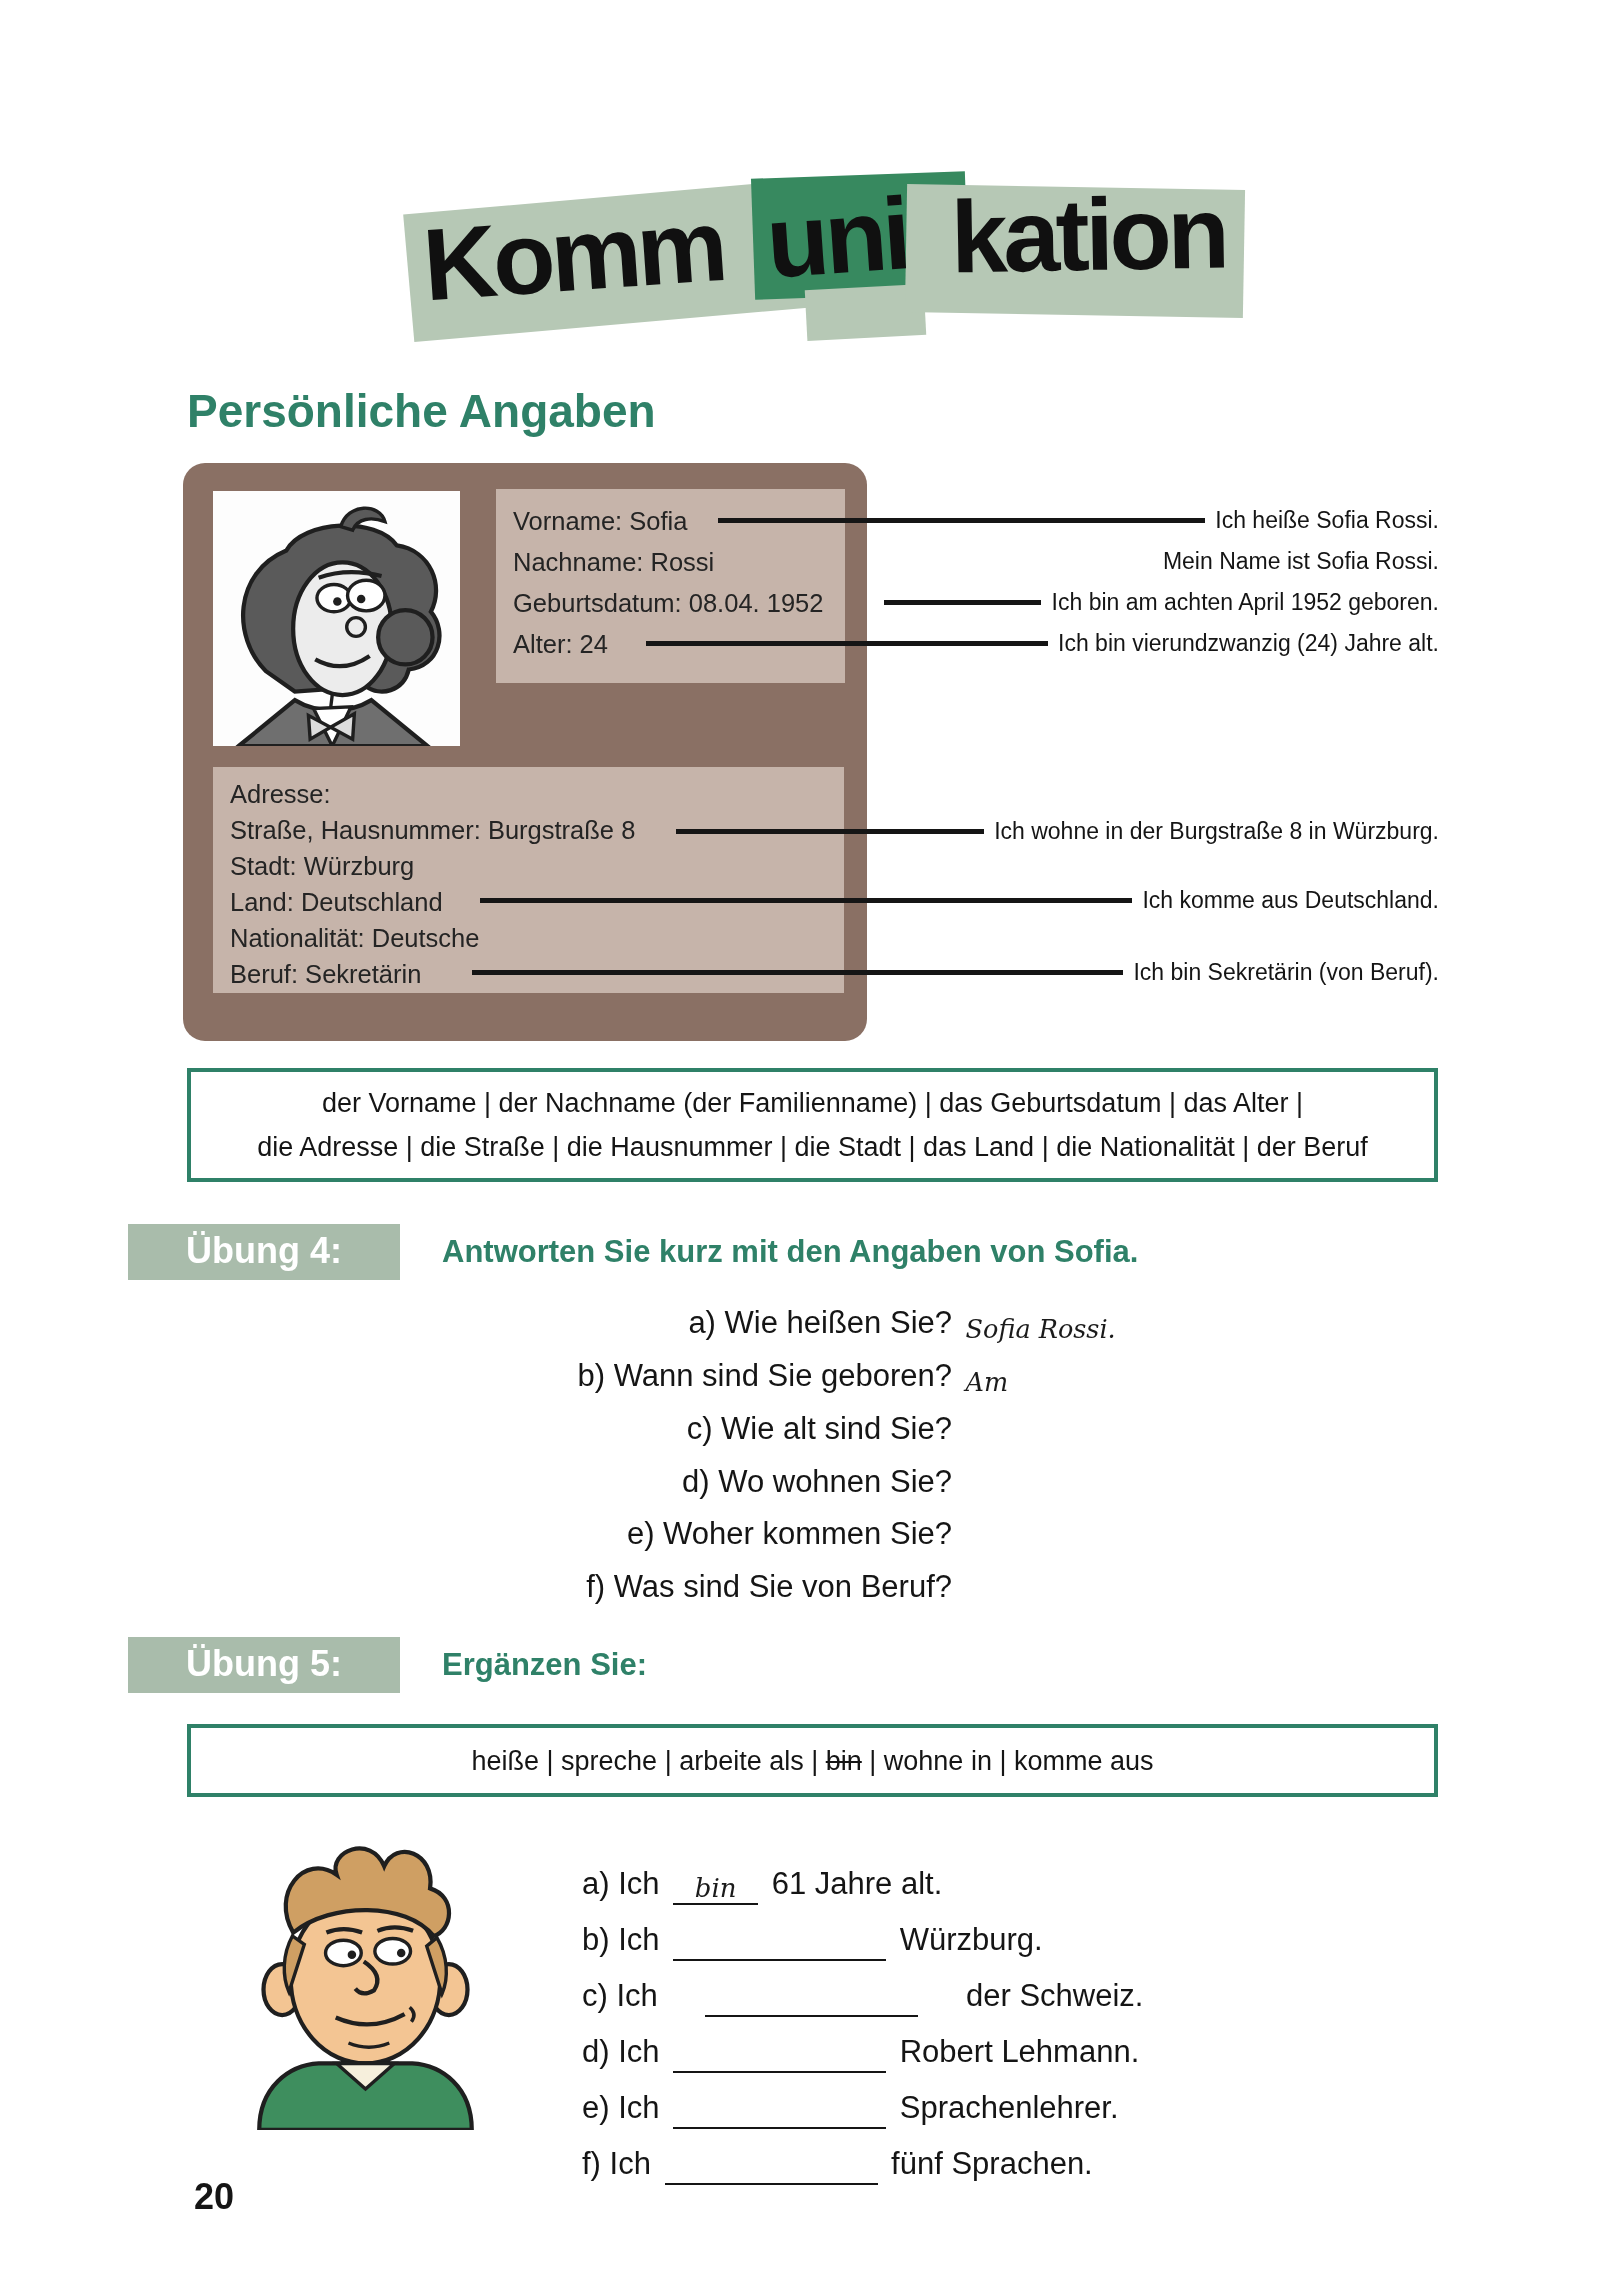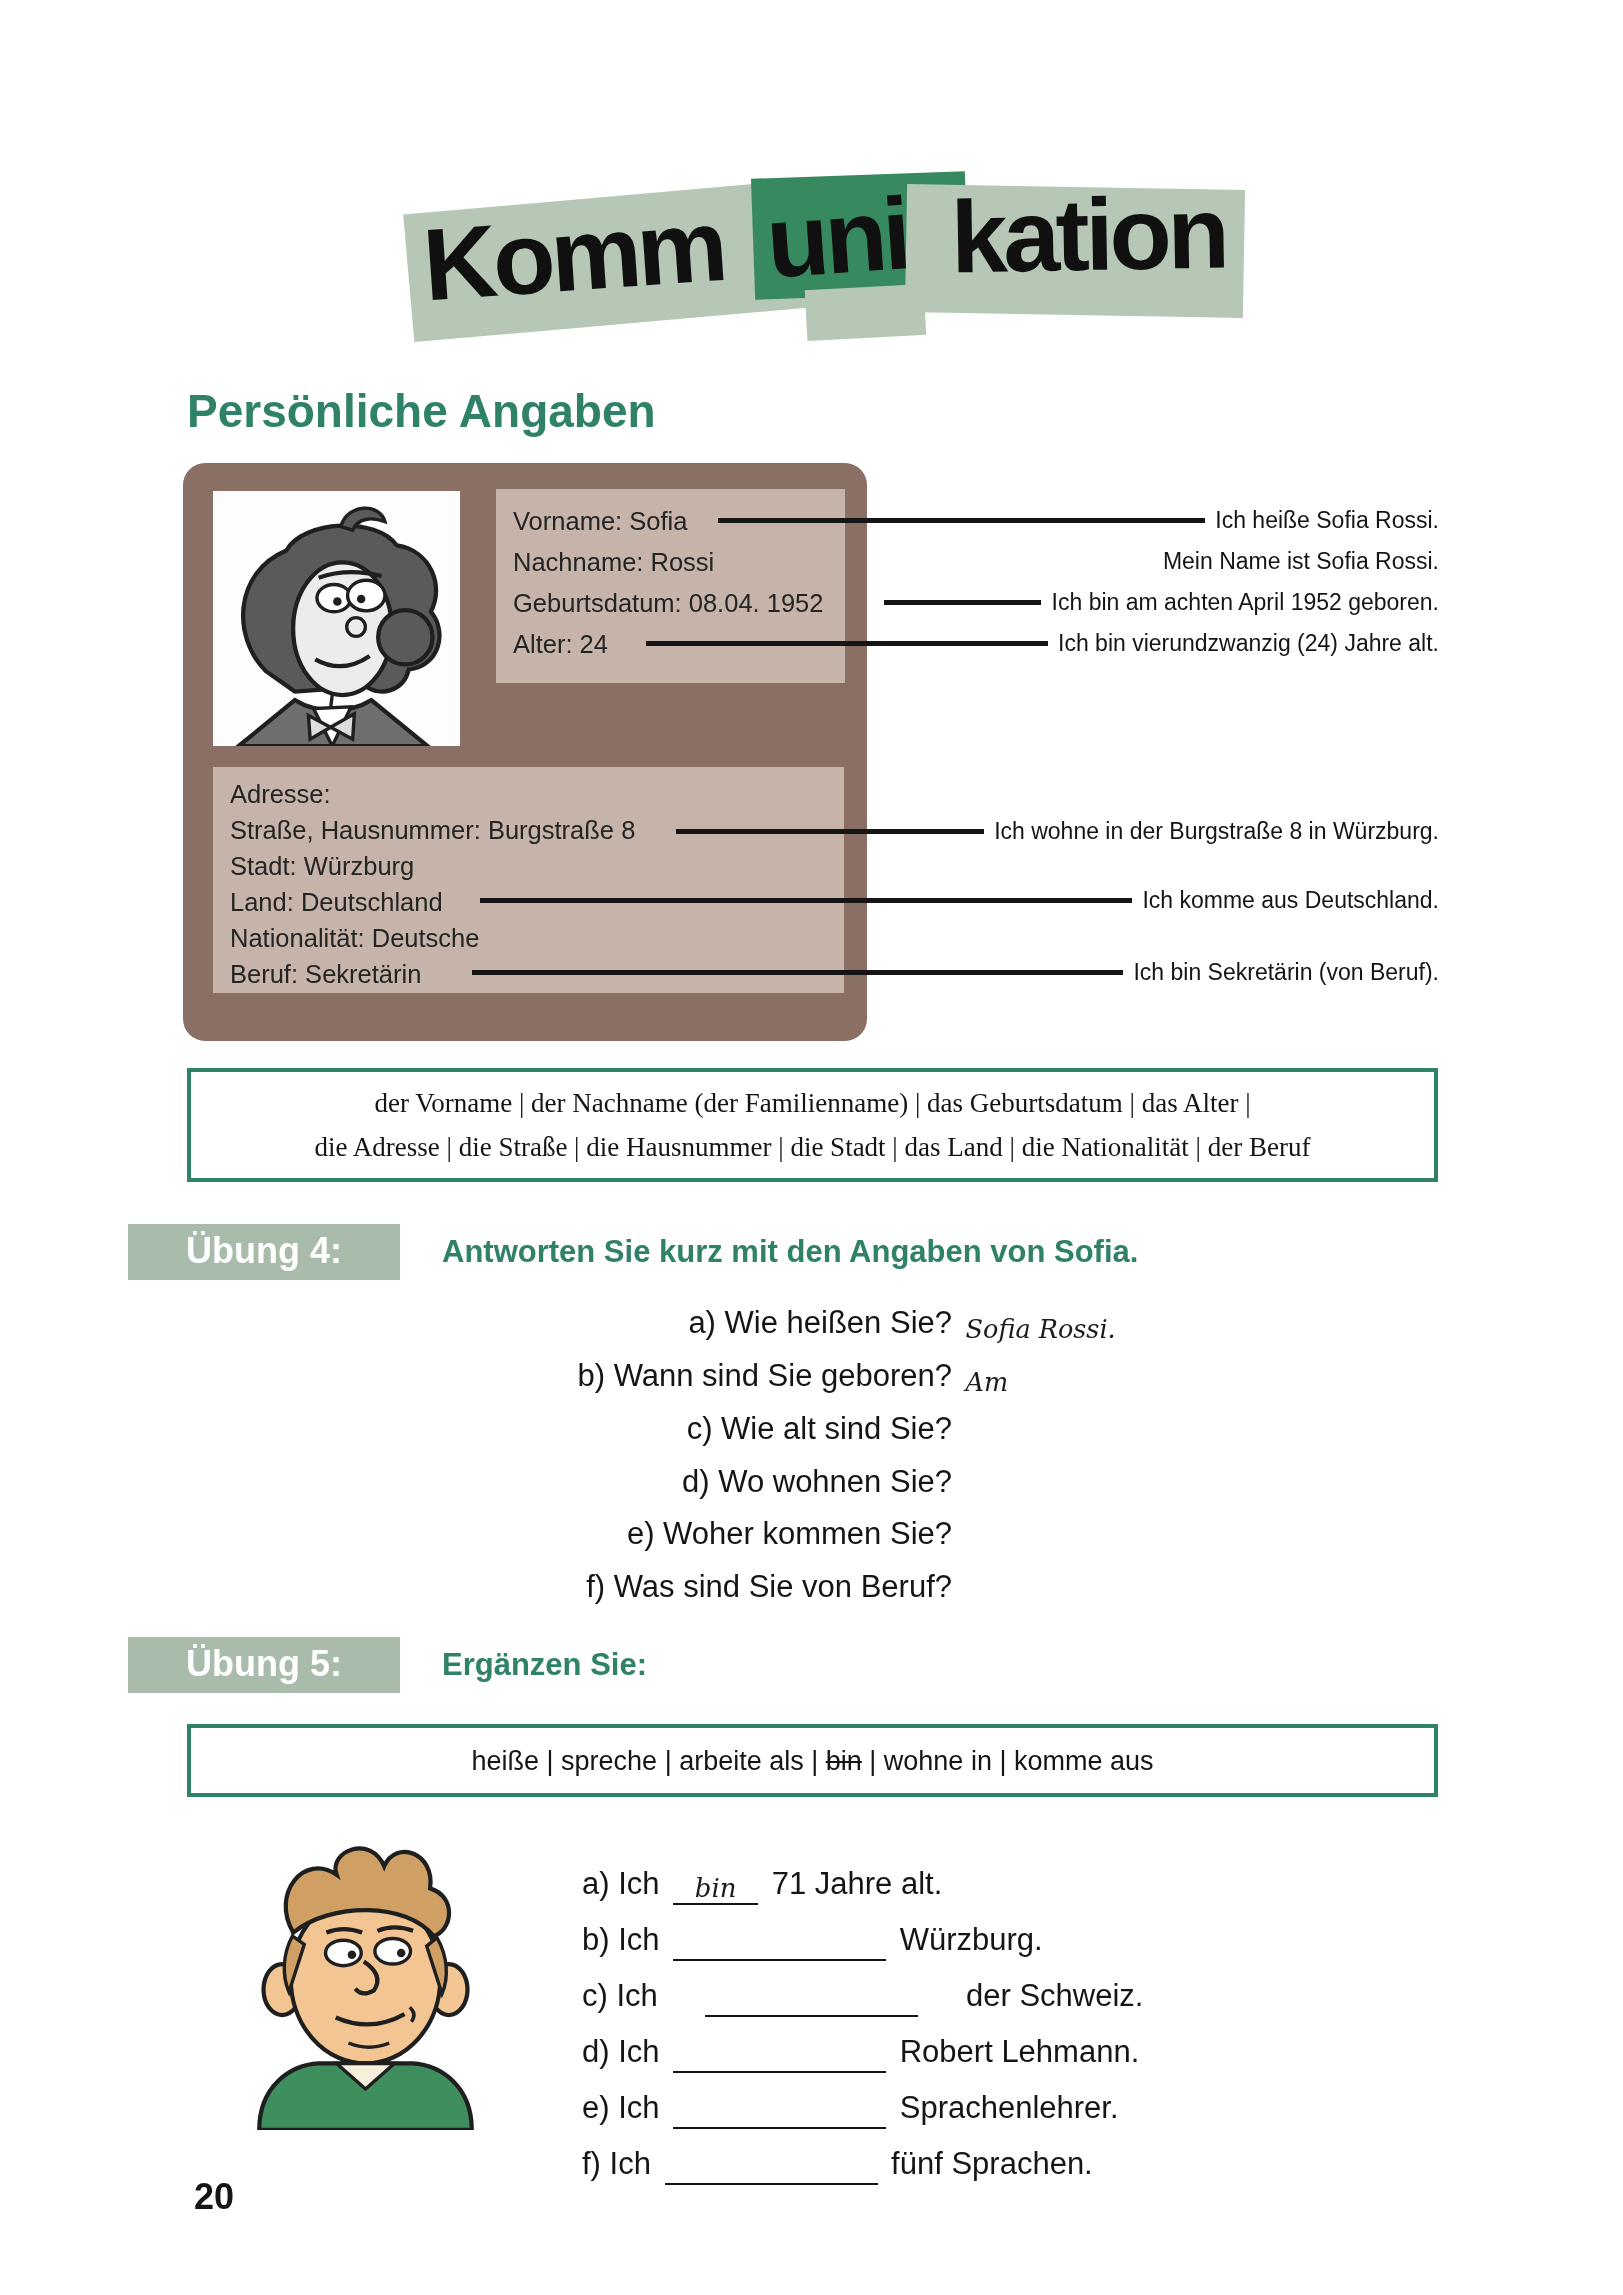--- a/index.html
+++ b/index.html
@@ -50,21 +50,21 @@
   .r2{top:543px;left:850px;justify-content:flex-end;}
   .r3{top:584px;left:884px;}
   .r4{top:625px;left:646px;}
   .r5{top:813px;left:676px;text-align:right;}
   .r6{top:882px;left:480px;}
   .r7{top:954px;left:472px;}
 
   
   .wordbank{position:absolute;left:187px;border:4.3px solid var(--teal);
             text-align:center;font-size:27px;box-sizing:border-box;background:#fff;}
-  .wb1{top:1068px;width:1251px;height:114px;line-height:44px;padding-top:8.5px;font-family:Liberation Serif, serif;}
+  .wb1{top:1068px;width:1251px;height:114px;line-height:44px;padding-top:8.5px;}
   .wb2{top:1724px;width:1251px;height:73px;line-height:66px;}
   .struck{text-decoration:line-through;}
 
   
   .exbar{position:absolute;left:128px;width:272px;height:56px;background:var(--sage);
          color:#ffffff;font-size:36px;font-weight:700;text-align:center;line-height:54px;}
   .ex4{top:1224px;}
   .ex5{top:1637px;}
   .instr{position:absolute;left:442px;font-size:31px;font-weight:700;color:var(--teal);}
   .in4{top:1234px;}
@@ -254,21 +254,21 @@
       <path d="M 5 370 C 5 320 40 294 75 292 L 185 292 C 220 294 255 320 255 370 Z" fill="#3e8e5e" stroke="#1f1f1f" stroke-width="5"></path>
       <path d="M 96 292 L 130 322 L 164 292 Z" fill="#f6efdc" stroke="#1f1f1f" stroke-width="4"></path>
     </svg>
   </div>
 
   <div class="irow i0">
     <span class="itext">a) Ich</span>
     <div class="blank small">
       <span class="hand2">bin</span>
     </div>
-    <span class="itail">71 Jahre alt.</span>
+    <span class="itail">61 Jahre alt.</span>
   </div>
   <div class="irow i1">
     <span class="itext">b) Ich</span>
     <div class="blank">
       <span class="hand2"></span>
     </div>
     <span class="itail">Würzburg.</span>
   </div>
   <div class="irow i2">
     <span class="itext">c) Ich</span>

